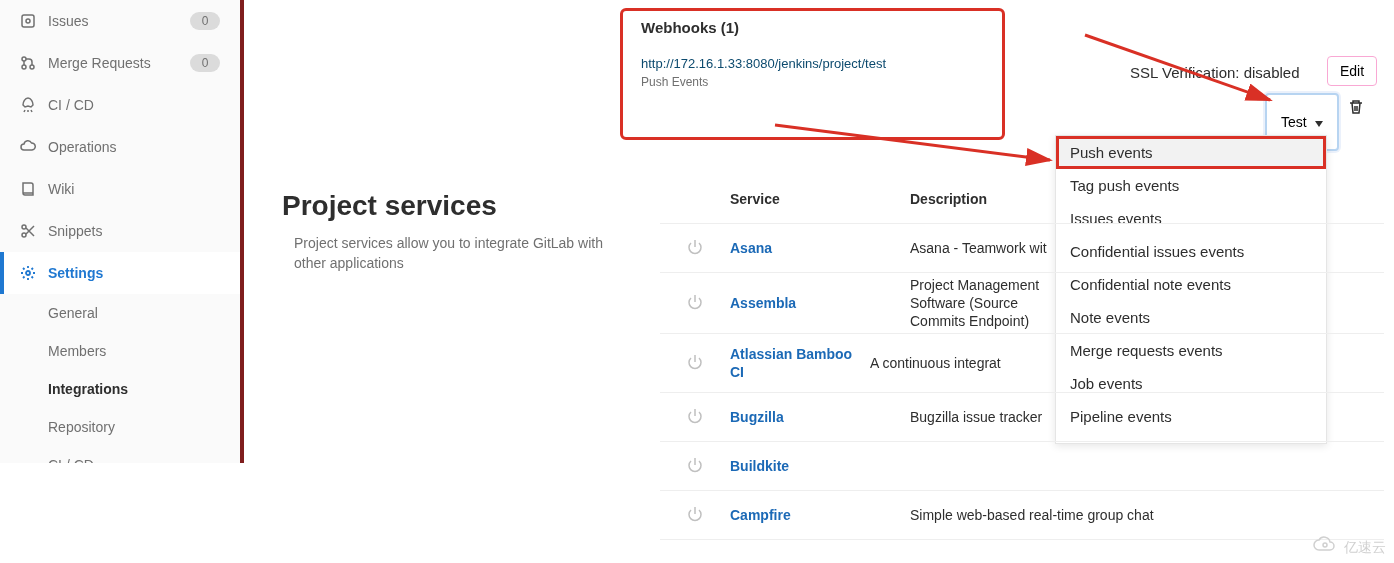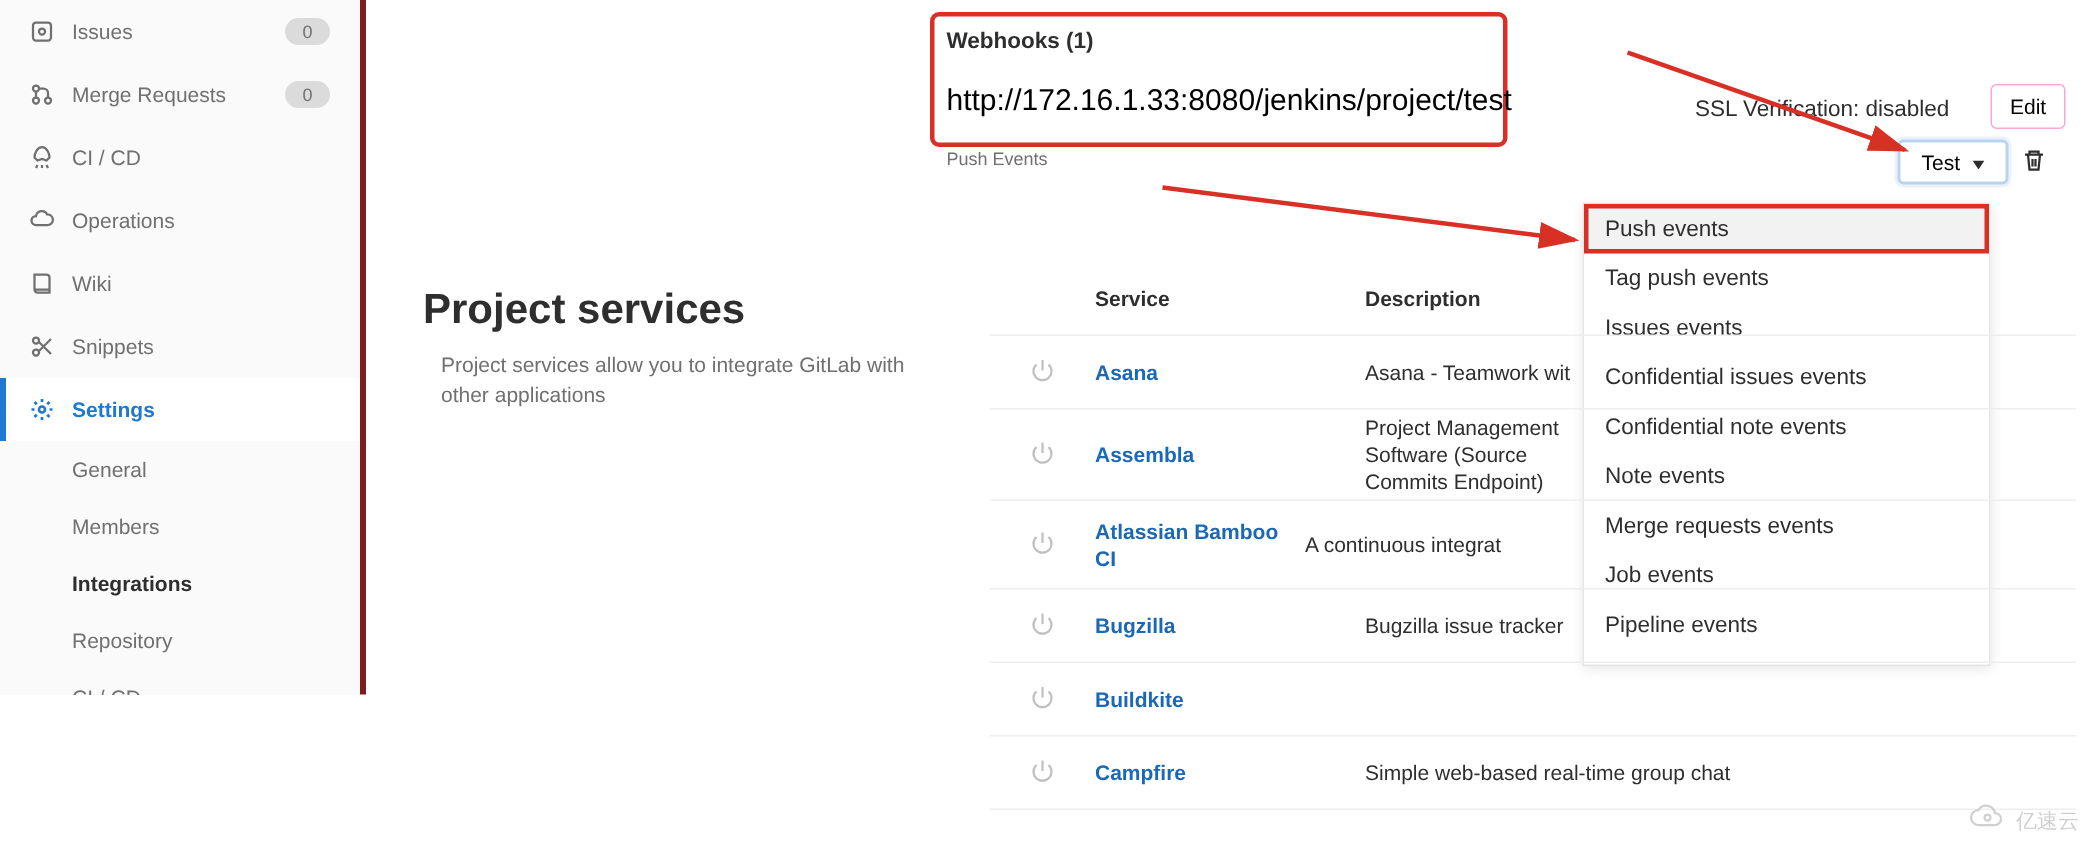--- a/index.html
+++ b/index.html
@@ -14,27 +14,27 @@
   .side-label{flex:1}
   .badge{background:#dbdbdb;color:#707070;border-radius:10px;min-width:18px;height:18px;font-size:12px;display:flex;align-items:center;justify-content:center;padding:0 6px}
   .side-sub{padding-left:48px;height:38px;display:flex;align-items:center;color:#707070;cursor:pointer}
   .side-sub.sub-active{color:#2e2e2e;font-weight:600}
   
   .main{position:absolute;left:240px;top:0;right:0;bottom:0}
   .section-heading{position:absolute;left:42px;top:190px}
   .section-heading h2{margin:0 0 10px 0;font-size:28px;font-weight:600;color:#2e2e2e}
   .section-heading p{margin:12px;color:#707070;max-width:320px;line-height:1.4}
   
-  .webhook-box{position:absolute;left:380px;top:8px;width:385px;height:90px;border:3px solid #d93025;border-radius:6px;padding:8px 18px 8px 8px;box-sizing:border-box}
+  .webhook-box{position:absolute;left:380px;top:8px;width:385px;height:132px;border:3px solid #d93025;border-radius:6px;padding:8px 18px 8px 18px;box-sizing:border-box}
   .wb-title{font-weight:600;font-size:15px;margin-bottom:20px}
-  .wb-url{font-size:20px;margin-bottom:20px;color:#000000}
+  .wb-url{font-size:13px;margin-bottom:4px;color:#0c4a6e}
   .wb-sub{font-size:12px;color:#707070}
   .ssl-text{position:absolute;left:890px;top:64px;font-size:15px}
   .edit-btn{position:absolute;left:1087px;top:56px;border:1px solid #f9a8d4;background:#fff;padding:6px 12px;border-radius:4px;cursor:pointer;font-size:14px}
-  .test-btn{position:absolute;left:1025px;top:93px;border:2px solid #b7d4f1;background:#fff;padding:5px 14px;border-radius:4px;cursor:pointer;font-size:14px;display:flex;align-items:center;gap:8px;box-shadow:0 0 0 2px rgba(60,120,220,.1)}
+  .test-btn{position:absolute;left:1025px;top:93px;border:2px solid #b7d4f1;background:#fff;padding:19px 14px;border-radius:4px;cursor:pointer;font-size:14px;display:flex;align-items:center;gap:8px;box-shadow:0 0 0 2px rgba(60,120,220,.1)}
   .trash-btn{position:absolute;left:1102px;top:98px;cursor:pointer;border:none;background:transparent;color:#2e2e2e}
   
   .dropdown{position:absolute;left:815px;top:135px;width:270px;border:1px solid #e5e5e5;background:#fff;box-shadow:0 2px 8px rgba(0,0,0,.1)}
   .dd-inner{max-height:340px;overflow-y:scroll}
   .dd-item{padding:8px 14px;font-size:15px;cursor:pointer}
   .dd-item.dd-highlight{background:#f2f2f2;outline:3px solid #d93025;outline-offset:-3px}
   .dd-inner::-webkit-scrollbar{width:16px}
   .dd-inner::-webkit-scrollbar-track{background:#f1f1f1}
   .dd-inner::-webkit-scrollbar-thumb{background:#c1c1c1}
   

